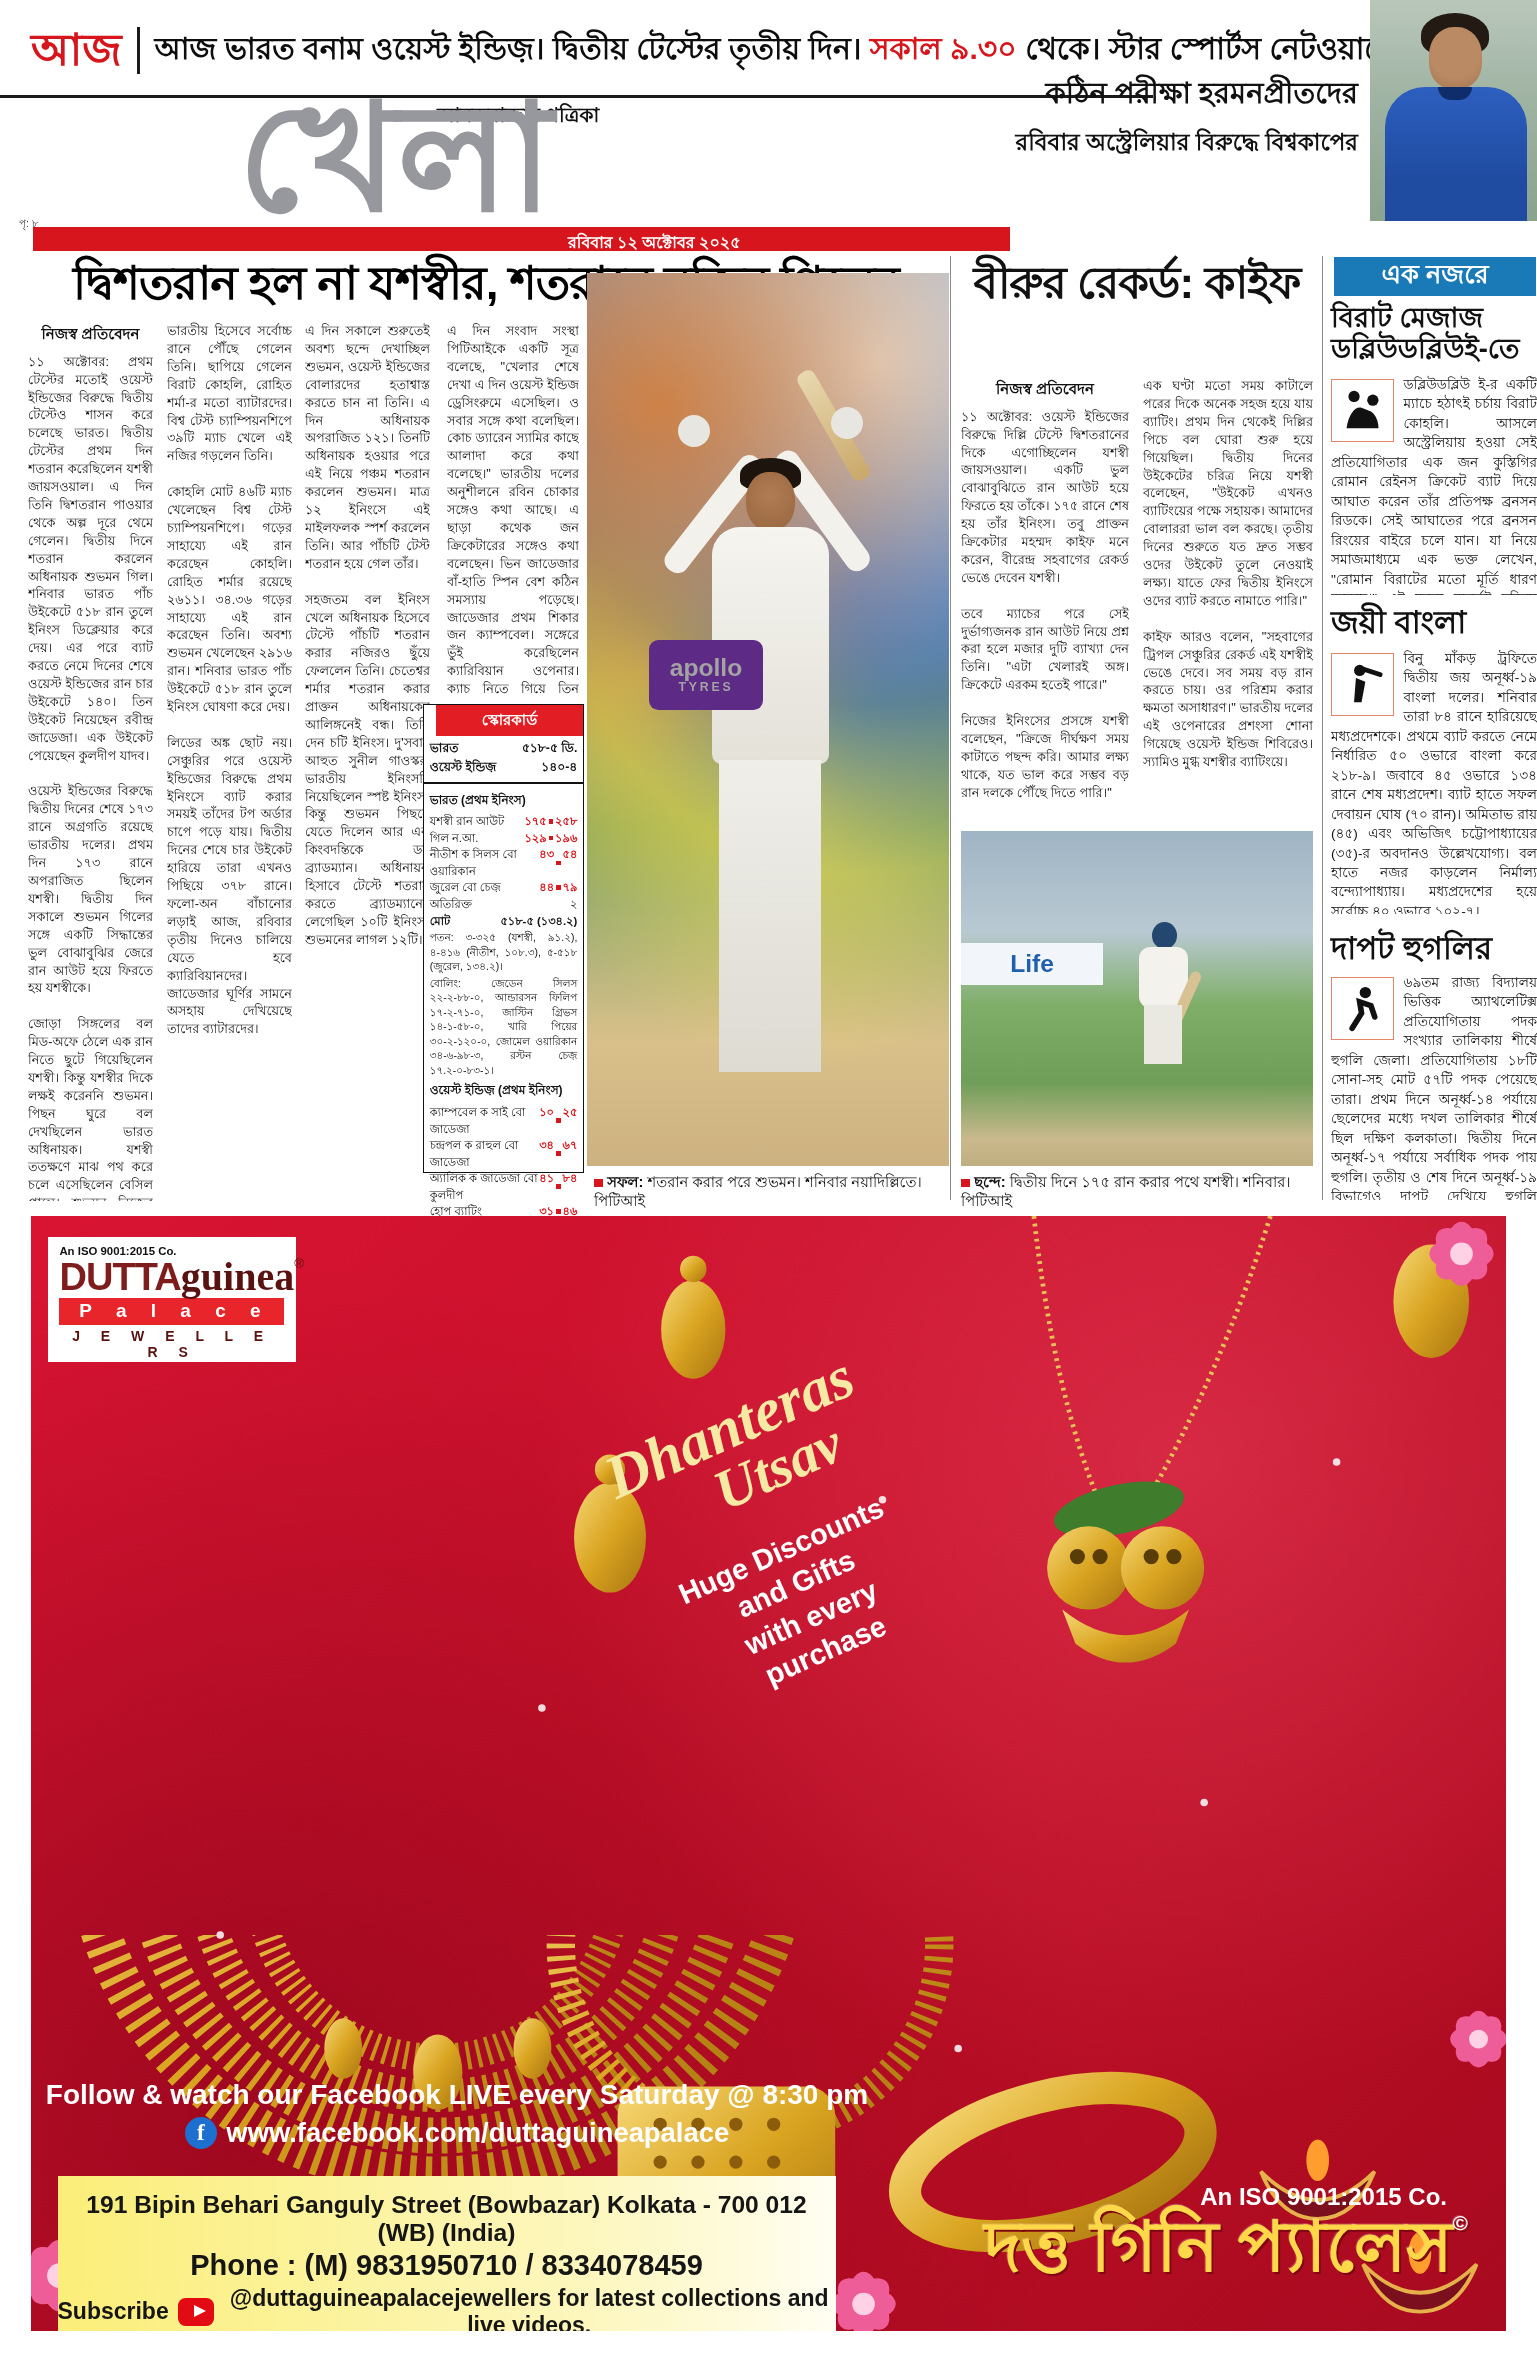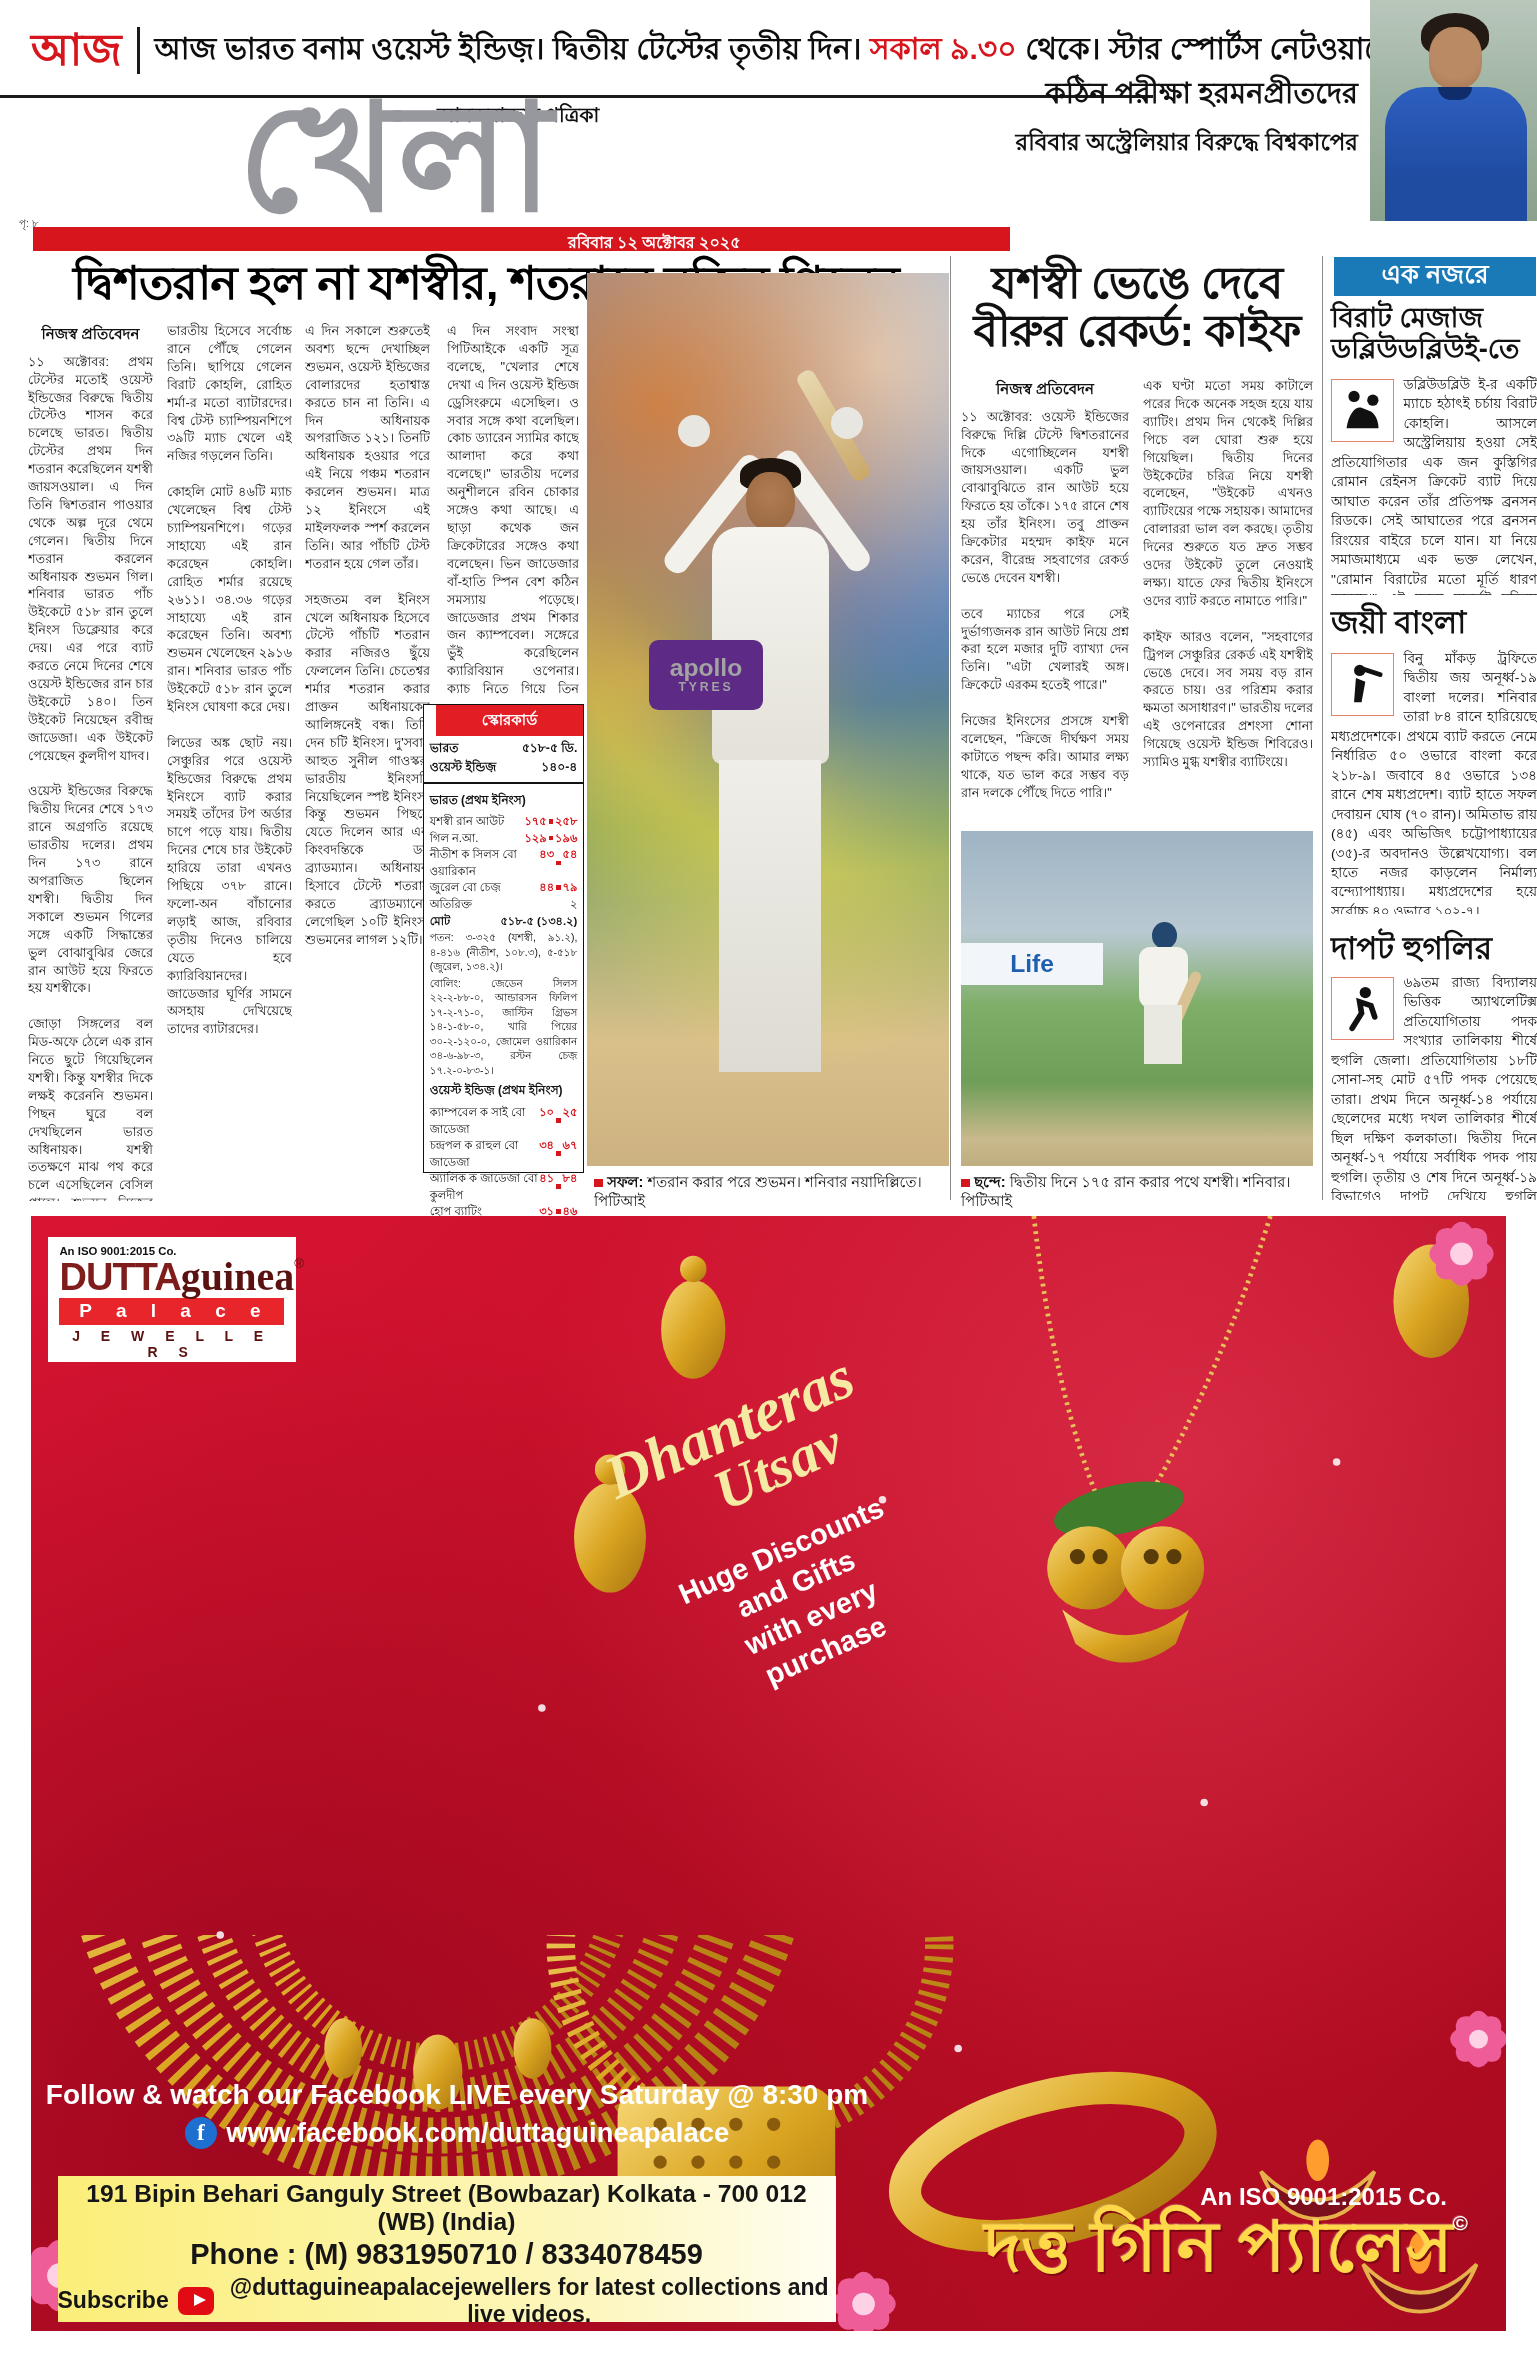--- a/index.html
+++ b/index.html
@@ -139,21 +139,21 @@
   .dh2{font-size:57px;margin-left:57px;}
   .offer{position:absolute;left:662px;top:312px;transform:rotate(-24deg);text-align:center;color:#ffffff;
      font-size:29px;font-weight:700;line-height:1.25;}
   .fb-strip{position:absolute;left:0px;top:863px;width:852px;height:95px;text-align:center;color:#fff;}
   .fb-line{font-size:28px;font-weight:700;}
   .fb-url{font-size:27.4px;font-weight:700;margin-top:5.7px;display:flex;align-items:center;justify-content:center;gap:9.5px;}
   .fb-icon{display:inline-flex;width:32px;height:32px;border-radius:50%;background:#1d6fd0;color:#fff;
      align-items:center;justify-content:center;font-weight:800;font-size:23px;font-family:"Liberation Serif",serif;}
   .contact{position:absolute;left:26.5px;top:960px;width:778px;height:142px;
      background:linear-gradient(90deg,#fbee79 0%,#fdf7c0 70%,#fffef2 100%);
-     text-align:center;color:#161616;padding-top:4px;}
+     text-align:center;color:#161616;padding-top:15px;}
   .addr{font-size:24.6px;font-weight:600;}
   .phone{font-size:29px;font-weight:600;margin-top:1.9px;}
   .subscribe{font-size:23px;font-weight:600;margin-top:2.8px;display:flex;align-items:center;justify-content:center;gap:9.5px;}
   .yt-icon{display:inline-block;width:42px;height:28px;background:#e30b13;border-radius:7.6px;position:relative;}
   .yt-icon:after{content:"";position:absolute;left:16px;top:7.6px;border-left:12.3px solid #fff;
      border-top:6.6px solid transparent;border-bottom:6.6px solid transparent;}
   .iso-right{position:absolute;right:59px;top:967px;color:#fff;font-size:24px;font-weight:700;}
   .bn-logo{position:absolute;right:38px;top:996px;width:719px;text-align:right;color:#ffd84a;
      font-size:70px;font-weight:800;line-height:1;text-shadow:1.9px 1.9px 0 #7e0712, -0.9px -0.9px 0 #fff3;}
   .bn-reg{font-size:21px;color:#fff;vertical-align:top;}
@@ -326,21 +326,20 @@
     <div class="p1-torso"></div>
     <div class="p1-legs"></div>
     <div class="apollo-board">
       <span class="apollo-a">apollo</span>
       <span class="apollo-b">TYRES</span>
     </div>
   </div>
   <div class="abs caption caption1"><span class="cap-sq"></span><span class="cap-label">সফল:</span> <span>শতরান করার পরে শুভমন। শনিবার নয়াদিল্লিতে। পিটিআই</span></div>
 
   <div class="abs headline2">
-    <div>যশস্বী ভেঙে দেবে</div>
     <div>বীরুর রেকর্ড: কাইফ</div>
   </div>
   <div class="abs s2c1">
     <div class="byline">নিজস্ব প্রতিবেদন</div>
     <div class="coltext">১১ অক্টোবর: ওয়েস্ট ইন্ডিজের বিরুদ্ধে দিল্লি টেস্টে দ্বিশতরানের দিকে এগোচ্ছিলেন যশস্বী জায়সওয়াল। একটি ভুল বোঝাবুঝিতে রান আউট হয়ে ফিরতে হয় তাঁকে। ১৭৫ রানে শেষ হয় তাঁর ইনিংস। তবু প্রাক্তন ক্রিকেটার মহম্মদ কাইফ মনে করেন, বীরেন্দ্র সহবাগের রেকর্ড ভেঙে দেবেন যশস্বী।
 
 তবে ম্যাচের পরে সেই দুর্ভাগ্যজনক রান আউট নিয়ে প্রশ্ন করা হলে মজার দুটি ব্যাখ্যা দেন তিনি। "এটা খেলারই অঙ্গ। ক্রিকেটে এরকম হতেই পারে।"
 
 নিজের ইনিংসের প্রসঙ্গে যশস্বী বলেছেন, "ক্রিজে দীর্ঘক্ষণ সময় কাটাতে পছন্দ করি। আমার লক্ষ্য থাকে, যত ভাল করে সম্ভব বড় রান দলকে পৌঁছে দিতে পারি।"</div>
   </div>

